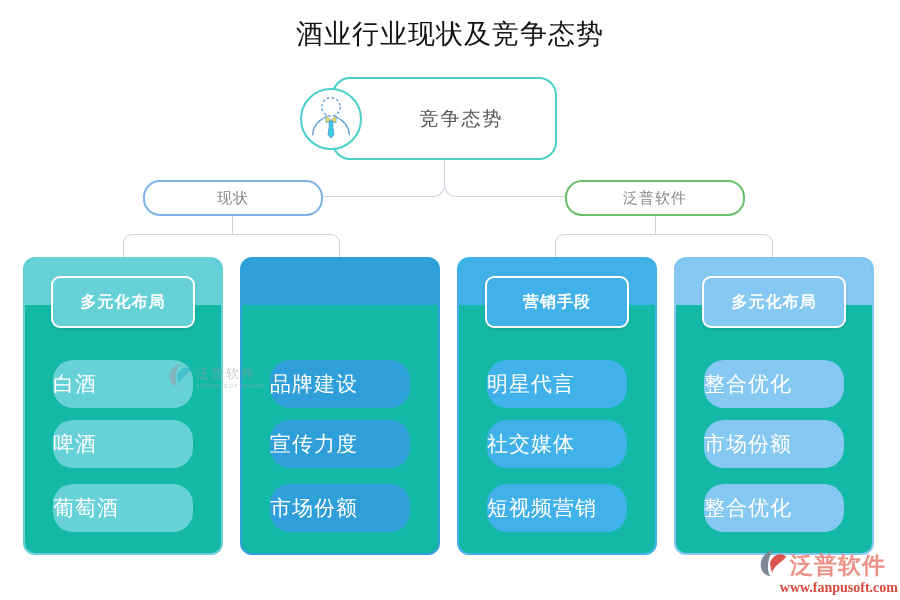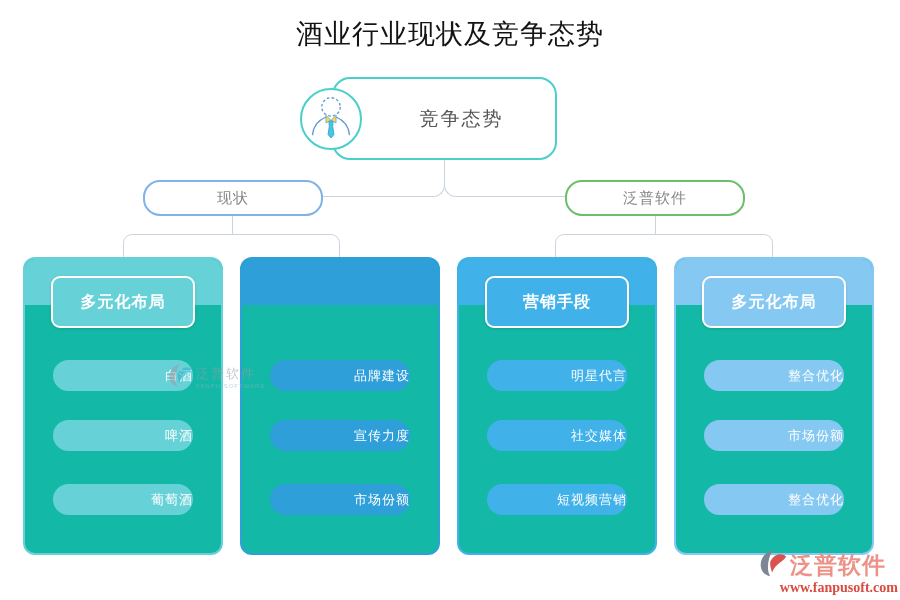--- a/index.html
+++ b/index.html
@@ -74,23 +74,23 @@
   }
   .hbtn {
     position:absolute; left:50%; transform:translateX(-50%); top:17px;
     width:144px; height:52px; border:2px solid #fff; border-radius:9px;
     display:flex; align-items:center; justify-content:center;
     color:#fff; font-weight:bold; font-size:16px; letter-spacing:1px;
     box-shadow:0 1px 3px rgba(0,0,0,0.12);
   }
   .item {
     position:absolute; left:50%; transform:translateX(-50%);
-    width:140px; height:31px; border-radius:20px;
-    display:flex; align-items:center; justify-content:flex-end;
-    color:#fff; font-size:13px; letter-spacing:1px;
+    width:140px; height:48px; border-radius:20px;
+    display:flex; align-items:center; justify-content:flex-start;
+    color:#fff; font-size:21px; letter-spacing:1px;
     font-family:"Liberation Serif","DejaVu Serif",serif;
   }
   .item.i1 { top:101px; }
   .item.i2 { top:161px; }
   .item.i3 { top:225px; }
   
   .wm-center {
     position:absolute; left:167px; top:362px; z-index:5; opacity:0.55;
     display:flex; align-items:center; gap:3px;
   }

